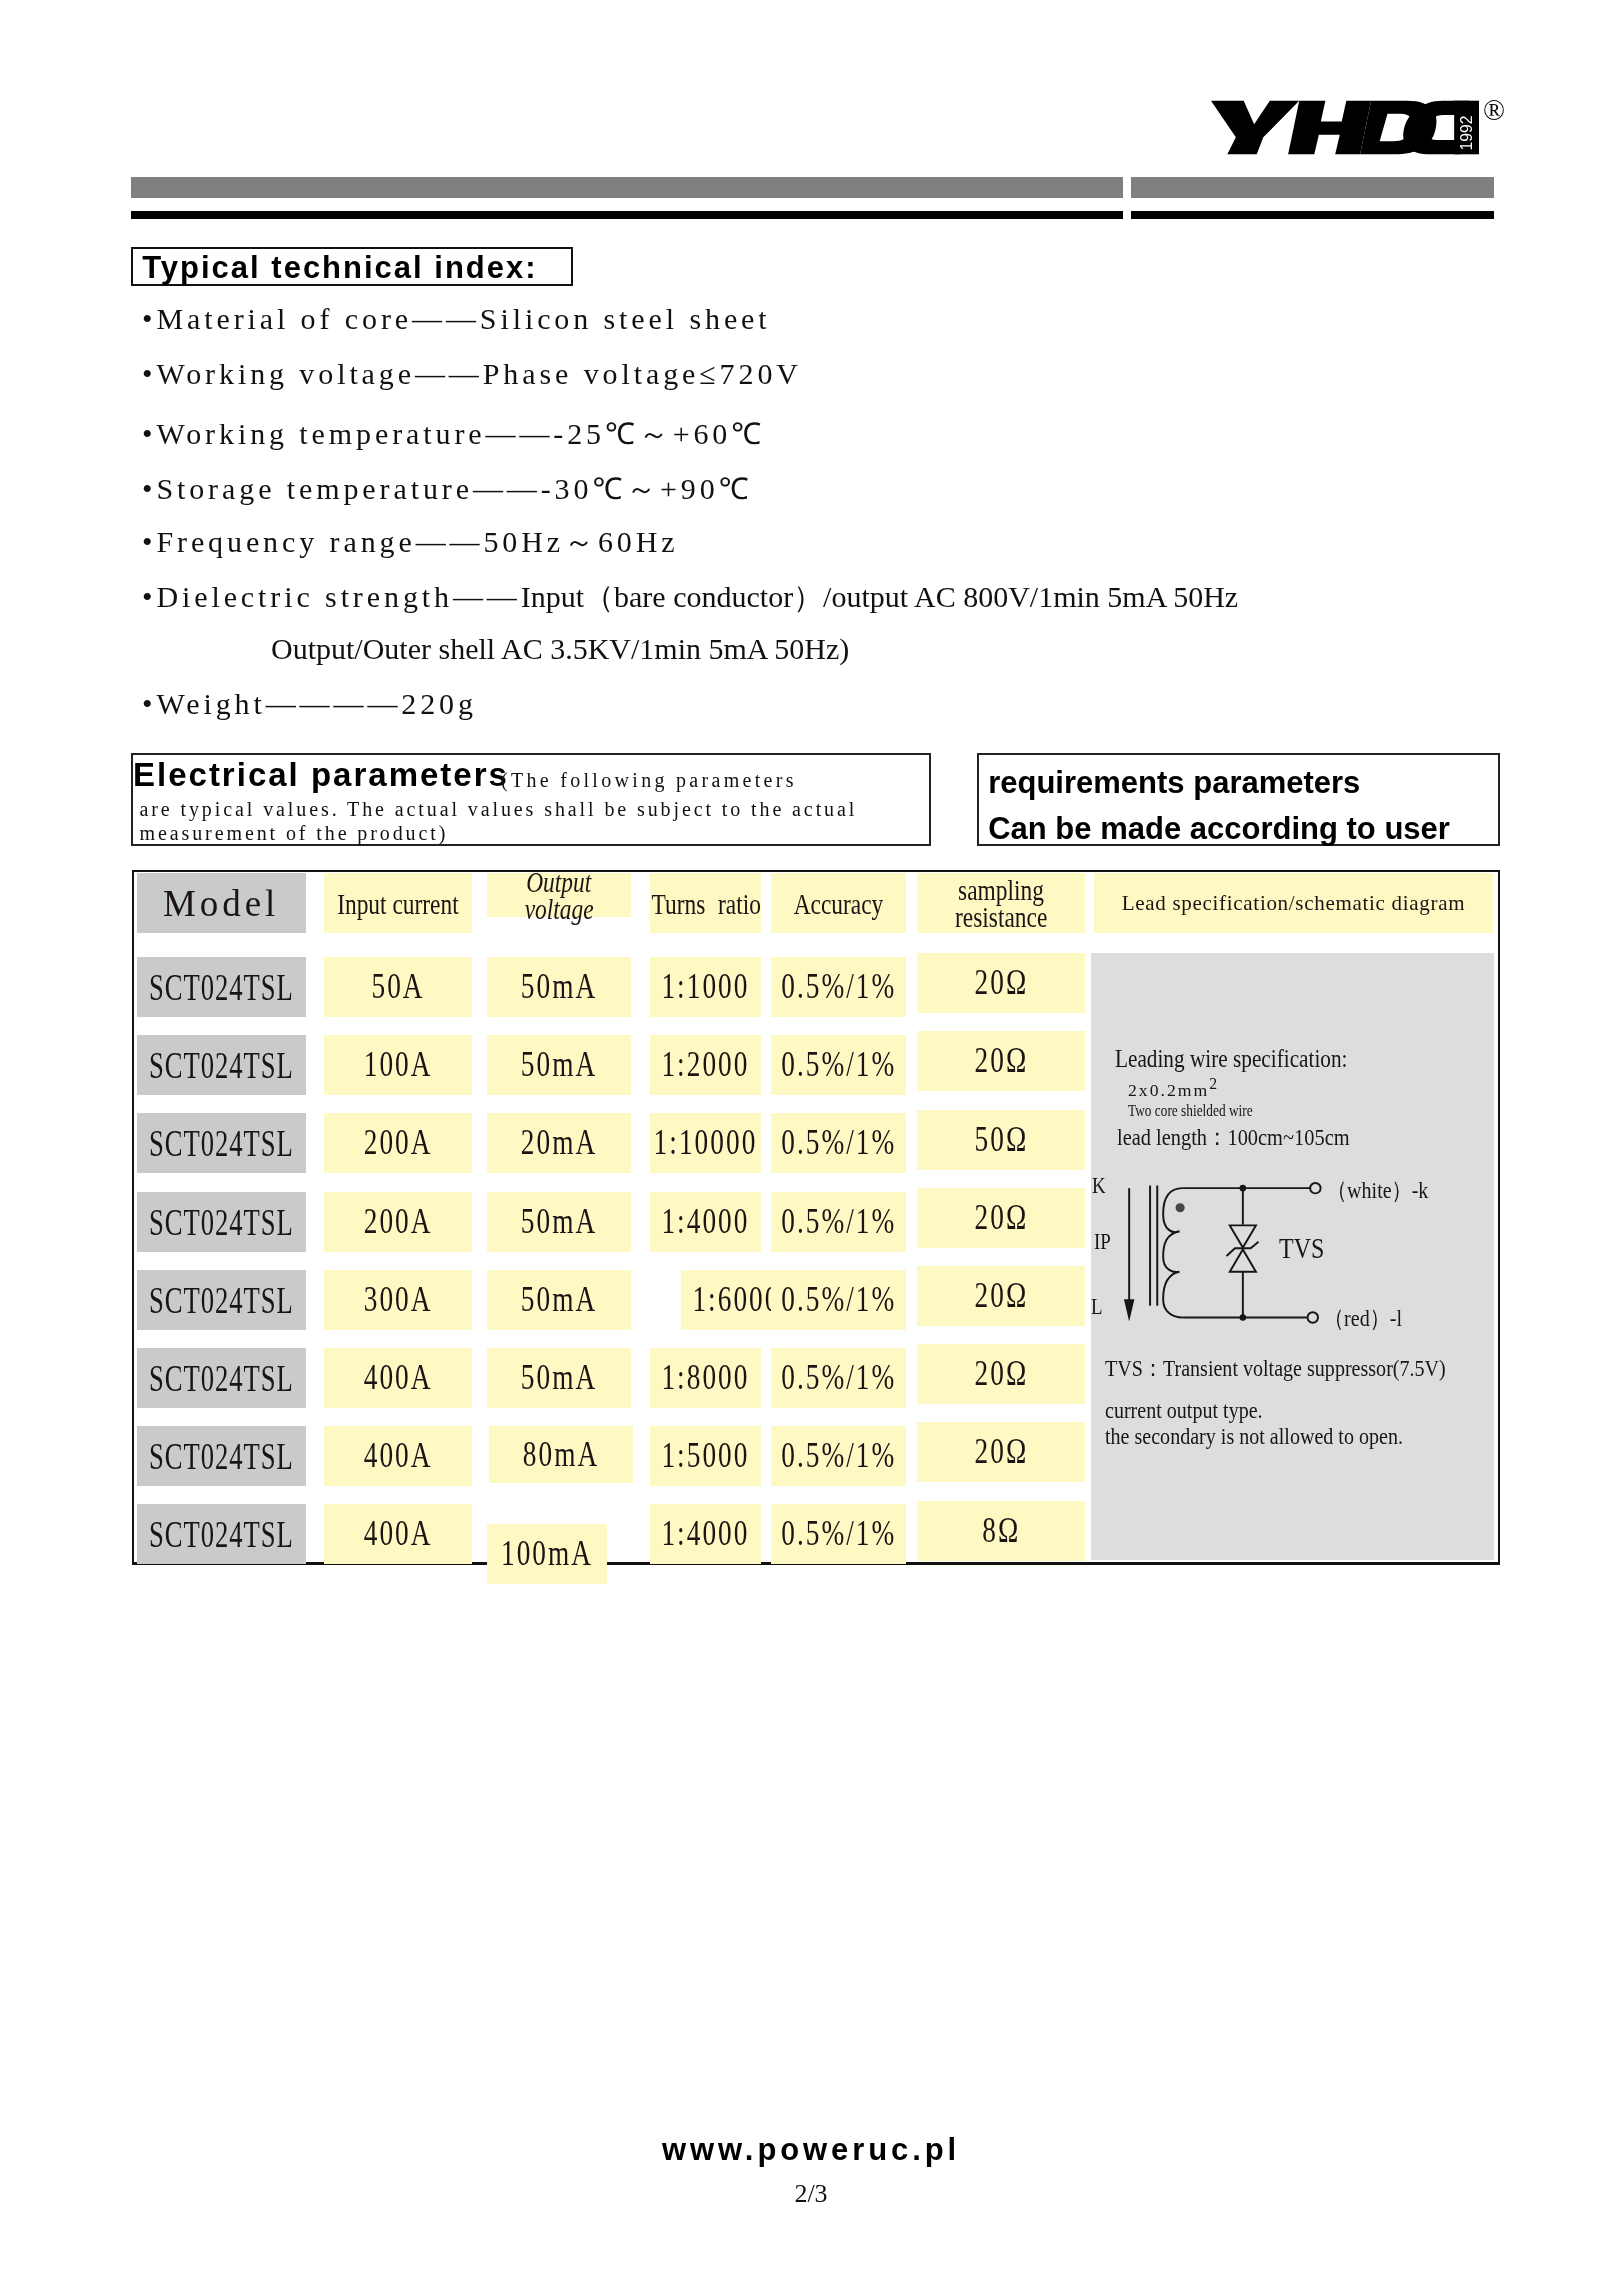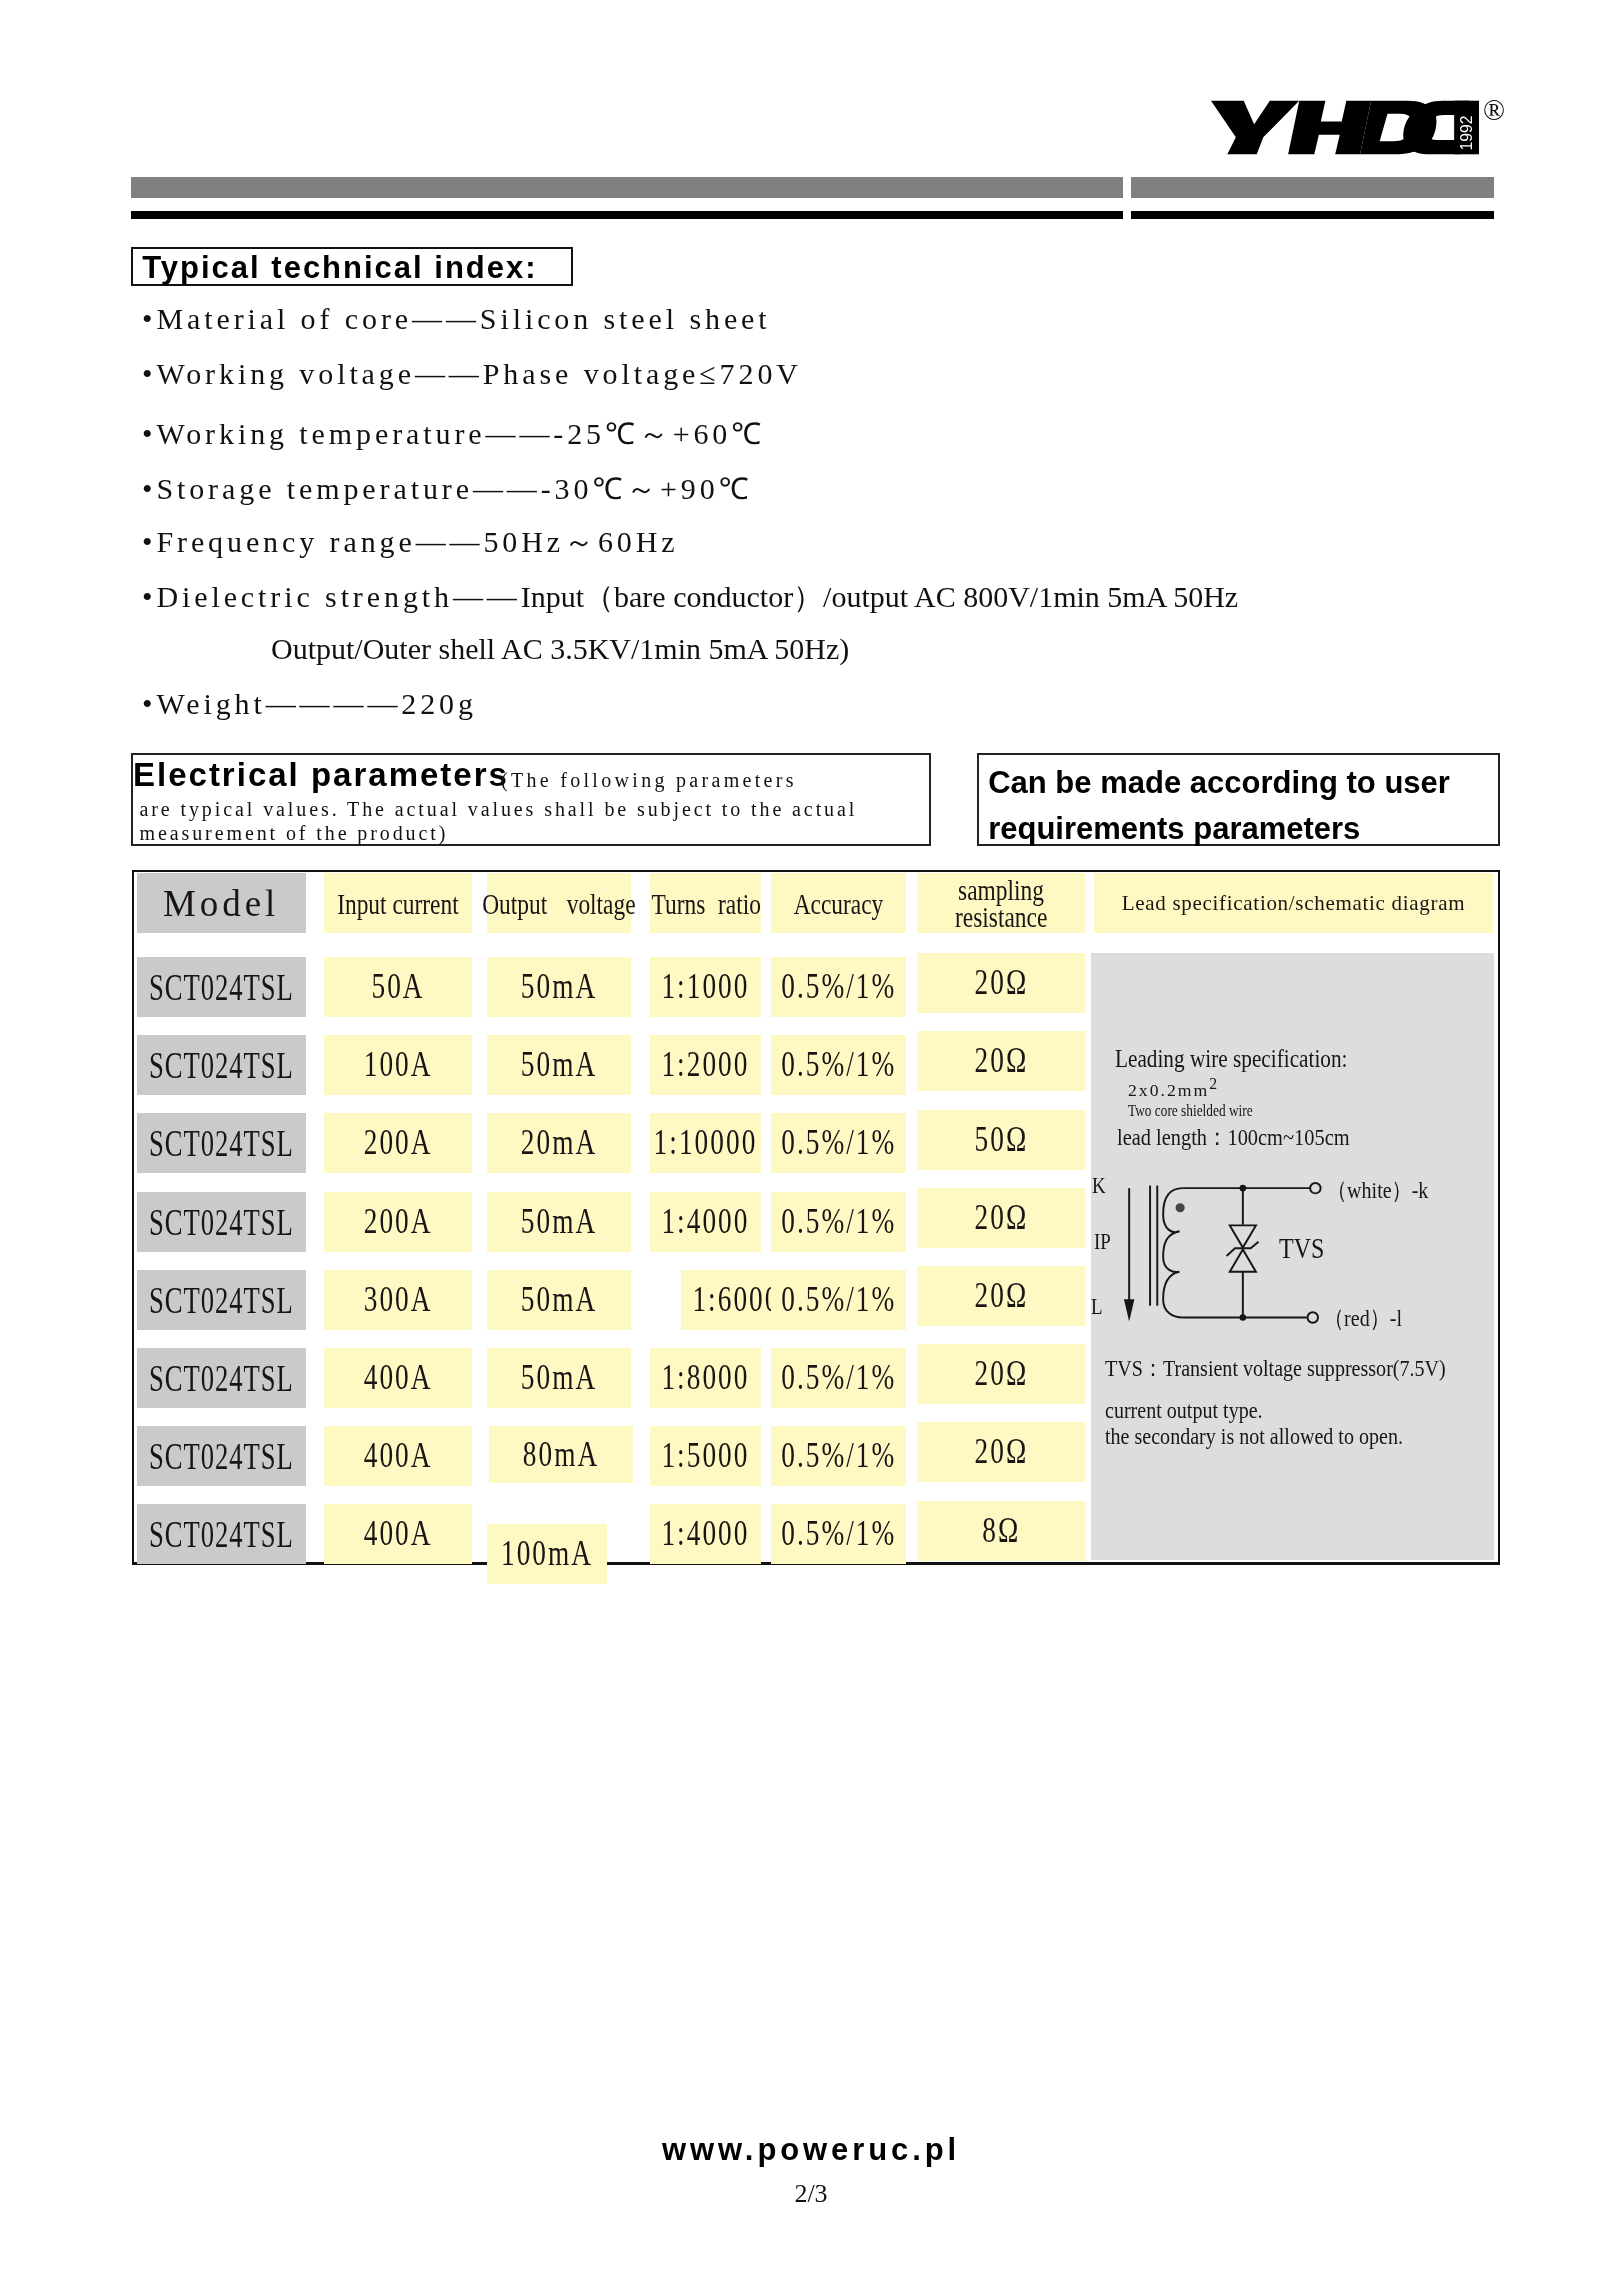--- a/index.html
+++ b/index.html
@@ -103,33 +103,33 @@
   <span>•Weight————</span><span>220g</span>
 </div>
 
 <div class="abs elec-box">
   <div class="abs elec-title">Electrical parameters</div>
   <div class="abs elec-note1">(The following parameters</div>
   <div class="abs elec-note2">are typical values. The actual values shall be subject to the actual measurement of the product)</div>
 </div>
 
 <div class="abs custom-box">
+  <div>requirements parameters</div>
   <div>Can be made according to user</div>
-  <div>requirements parameters</div>
 </div>
 
 <div class="abs tbl">
 
   <div class="cell model" style="left:2.6px; top:1.3px; width:169px; height:60px;">
     <span class="hdr-model">Model</span>
   </div>
   <div class="cell" style="left:190px; top:1.3px; width:148px; height:60px;">
     <span class="hdr" style="white-space:nowrap;">Input current</span>
   </div>
-  <div class="cell" style="left:353px; top:1.3px; width:144px; height:60px; flex-direction:row;">
+  <div class="cell" style="left:353px; top:1.3px; width:144px; height:44px; flex-direction:column;font-style:italic;">
     <span class="hdr">Output</span>
     <span class="hdr">voltage</span>
   </div>
   <div class="cell" style="left:516px; top:1.3px; width:111px; height:60px; flex-direction:row;">
     <span class="hdr">Turns</span>
     <span class="hdr">ratio</span>
   </div>
   <div class="cell" style="left:637px; top:1.3px; width:135px; height:60px;">
     <span class="hdr">Accuracy</span>
   </div>

